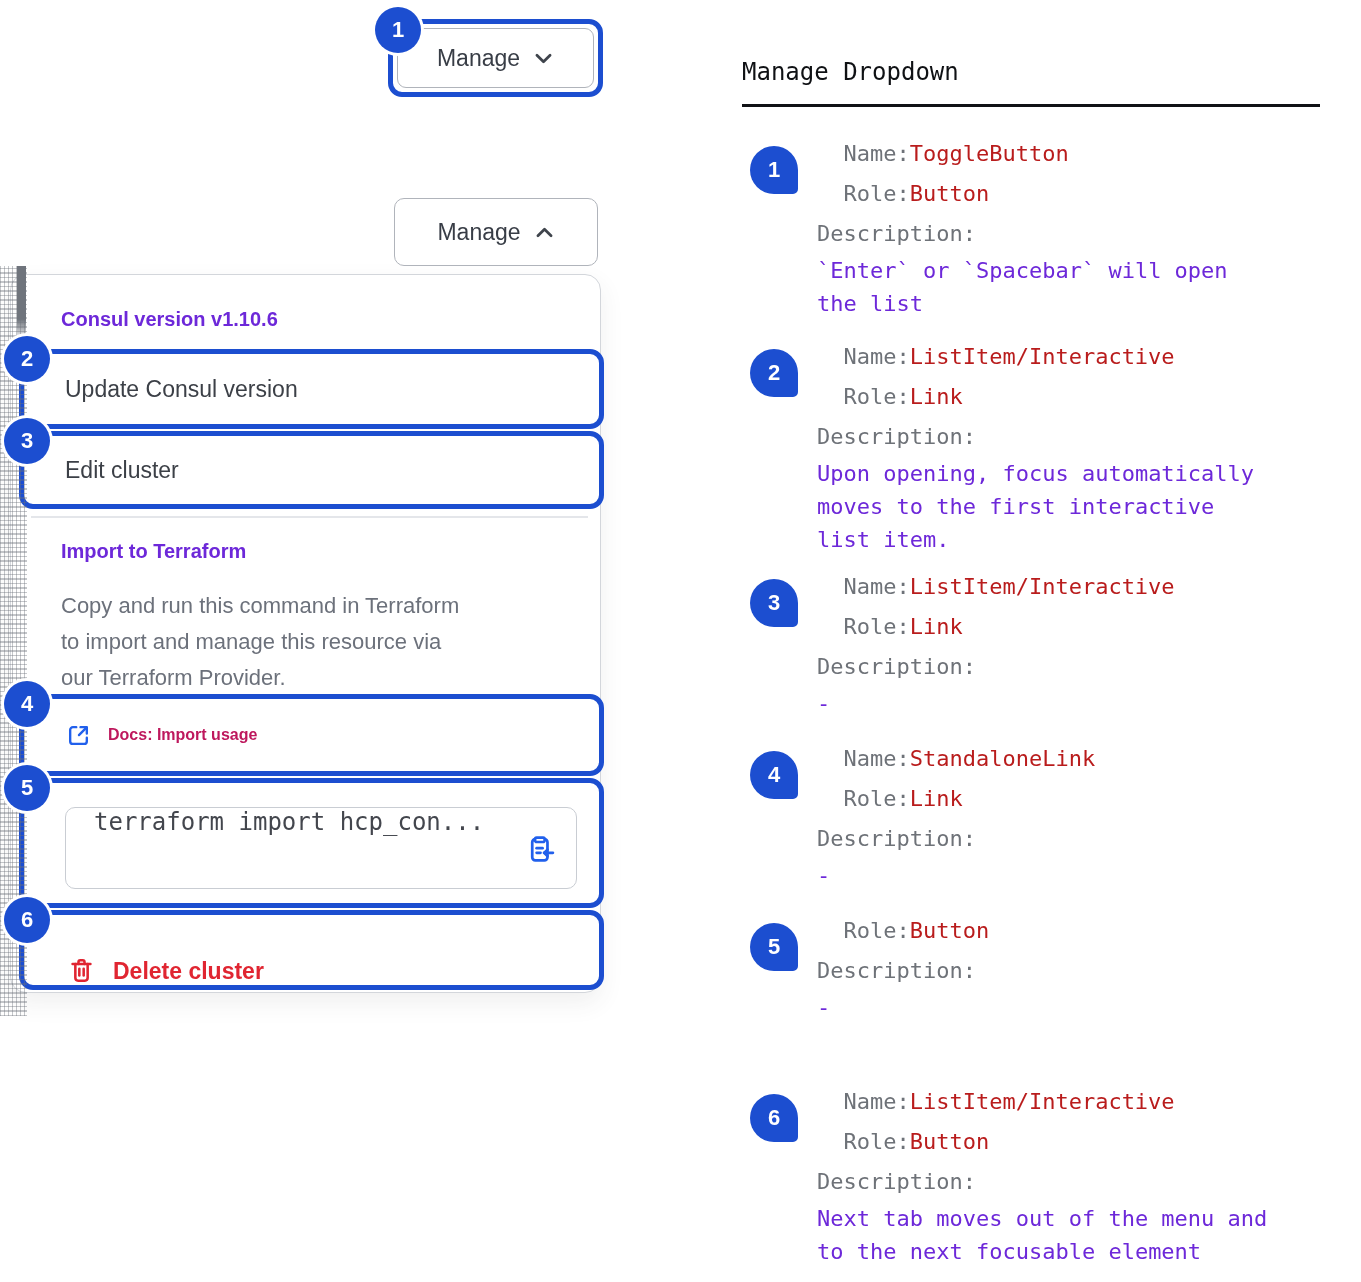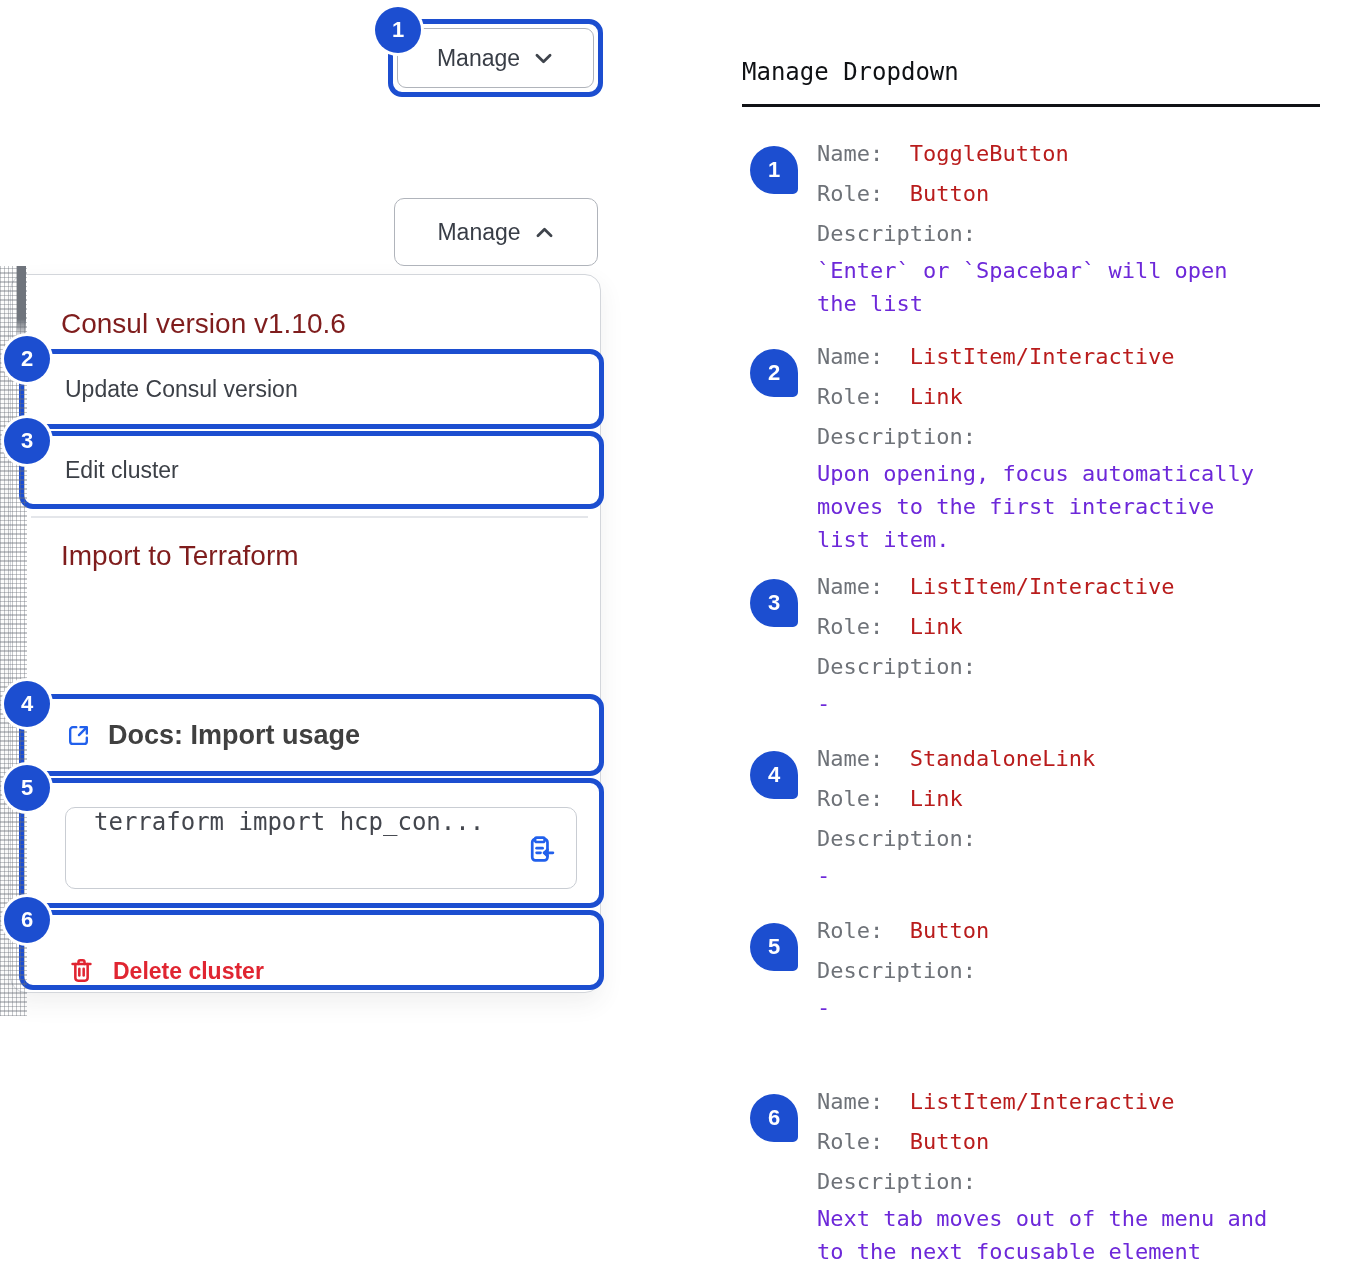--- a/index.html
+++ b/index.html
@@ -18,35 +18,35 @@
   
   #ann-box-1{left:388px;top:19px;width:215px;height:78px;background:#fff;}
   .manage-btn{display:flex;align-items:center;justify-content:center;gap:13px;background:#fff;
               border:1.5px solid #b0b4bb;color:#383d46;font-size:23px;}
   #manage-btn-1{position:absolute;left:4px;top:4px;right:4px;bottom:4px;border-radius:9px;}
   #manage-btn-2{position:absolute;left:394px;top:198px;width:204px;height:68px;border-radius:10px;z-index:2;}
 
   
   #panel{position:absolute;left:10px;top:274px;width:591px;height:719px;background:#fff;
          border:1.5px solid #d3d6db;border-radius:16px;box-shadow:0 10px 24px rgba(60,64,70,.08);z-index:1;}
-  .panel-header{position:absolute;left:50px;font-size:28px;font-weight:400;color:#7f1d1d;}
+  .panel-header{position:absolute;left:50px;font-size:20px;font-weight:700;color:#6d28d9;}
   #version-header{top:33px;}
   #import-title{top:265px;}
   #import-desc{position:absolute;left:50px;top:313px;font-size:22px;line-height:36px;color:#6c717b;white-space:pre-line;}
   #section-divider{position:absolute;left:20px;top:241px;width:557px;height:2px;background:#e4e6ea;}
 
   #ann-box-2{left:19px;top:349px;width:585px;height:80px;}
   #ann-box-3{left:19px;top:431px;width:585px;height:78px;}
   #ann-box-4{left:19px;top:694px;width:585px;height:82px;}
   #ann-box-5{left:19px;top:778px;width:585px;height:130px;}
   #ann-box-6{left:19px;top:910px;width:585px;height:80px;}
 
   .menu-item-text{display:flex;align-items:center;height:100%;padding-left:41px;font-size:23px;color:#3c4047;}
   .link-row{display:flex;align-items:center;height:100%;padding-left:41px;gap:16px;}
-  .link-row .link-label{font-size:27px;color:#404040;font-weight:600;}
+  .link-row .link-label{font-size:16px;color:#be185d;font-weight:600;}
   .danger-row{display:flex;align-items:flex-end;height:100%;padding-left:43px;gap:17px;}
   .danger-row .danger-label{font-size:23px;color:#e02531;font-weight:600;}
 
   #code-field{position:absolute;left:41px;top:24px;width:512px;height:82px;border:1.5px solid #c9cdd3;
               border-radius:10px;background:#fff;display:flex;align-items:flex-start;}
   #code-text{padding-left:28px;font-family:"DejaVu Sans Mono","Liberation Mono",monospace;
              font-size:24px;color:#43464d;}
   #copy-btn{position:absolute;right:20px;top:25px;width:32px;height:32px;display:flex;align-items:center;justify-content:center;}
 
   
@@ -70,21 +70,21 @@
           font-family:"DejaVu Sans Mono","Liberation Mono",monospace;}
   #legend-title{position:absolute;left:0;top:42px;font-size:24px;color:#0f1114;}
   #legend-rule{position:absolute;left:0;top:88px;width:578px;height:3px;background:#101215;}
   .legend-item{position:absolute;left:0;width:586px;}
   .legend-badge{position:absolute;left:8px;top:12px;width:48px;height:48px;background:#1c4ed0;
                 border-radius:24px 24px 5px 24px;color:#fff;font-size:22px;font-weight:700;
                 font-family:"Liberation Sans","DejaVu Sans",sans-serif;
                 display:flex;align-items:center;justify-content:center;}
   .legend-rows{margin-left:75px;font-size:22px;}
   .legend-row{line-height:40px;white-space:pre;}
-  .legend-row .lbl{color:#6e7278;display:inline-block;width:7ch;}
+  .legend-row .lbl{color:#6e7278;display:inline-block;width:7ch;text-align:right;}
   .legend-row .val{color:#b91c1c;}
   .desc-body{line-height:33px;color:#6d28d9;white-space:pre-line;}
 
   svg{display:block;}
 </style>
 </head>
 <body>
 
 <div id="canvas">
 
@@ -106,20 +106,23 @@
       <svg width="21" height="21" viewBox="0 0 16 16" fill="none" stroke="#3f444c" stroke-width="2.1" stroke-linecap="round" stroke-linejoin="round">
           <path d="M3 10.5l5-5 5 5"></path>
         </svg>
     </span>
   </div>
 
   <div id="panel">
     <div class="panel-header" id="version-header">Consul version v1.10.6</div>
     <div id="section-divider"></div>
     <div class="panel-header" id="import-title">Import to Terraform</div>
+    <div id="import-desc">Copy and run this command in Terraform
+to import and manage this resource via
+our Terraform Provider.</div>
   </div>
 
   <div class="ann-box" id="ann-box-3">
     <div class="menu-item-text">Edit cluster</div>
   </div>
   <div class="ann-box" id="ann-box-2">
     <div class="menu-item-text">Update Consul version</div>
   </div>
 
   <div class="ann-box" id="ann-box-4">

